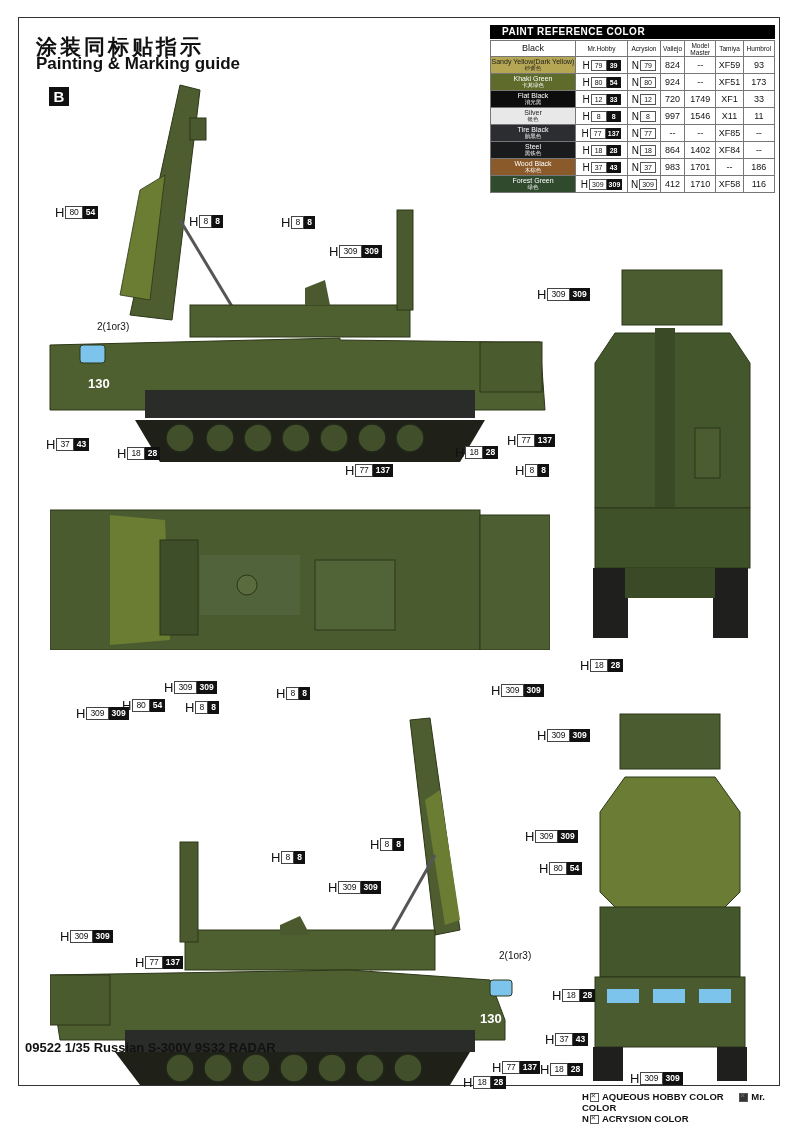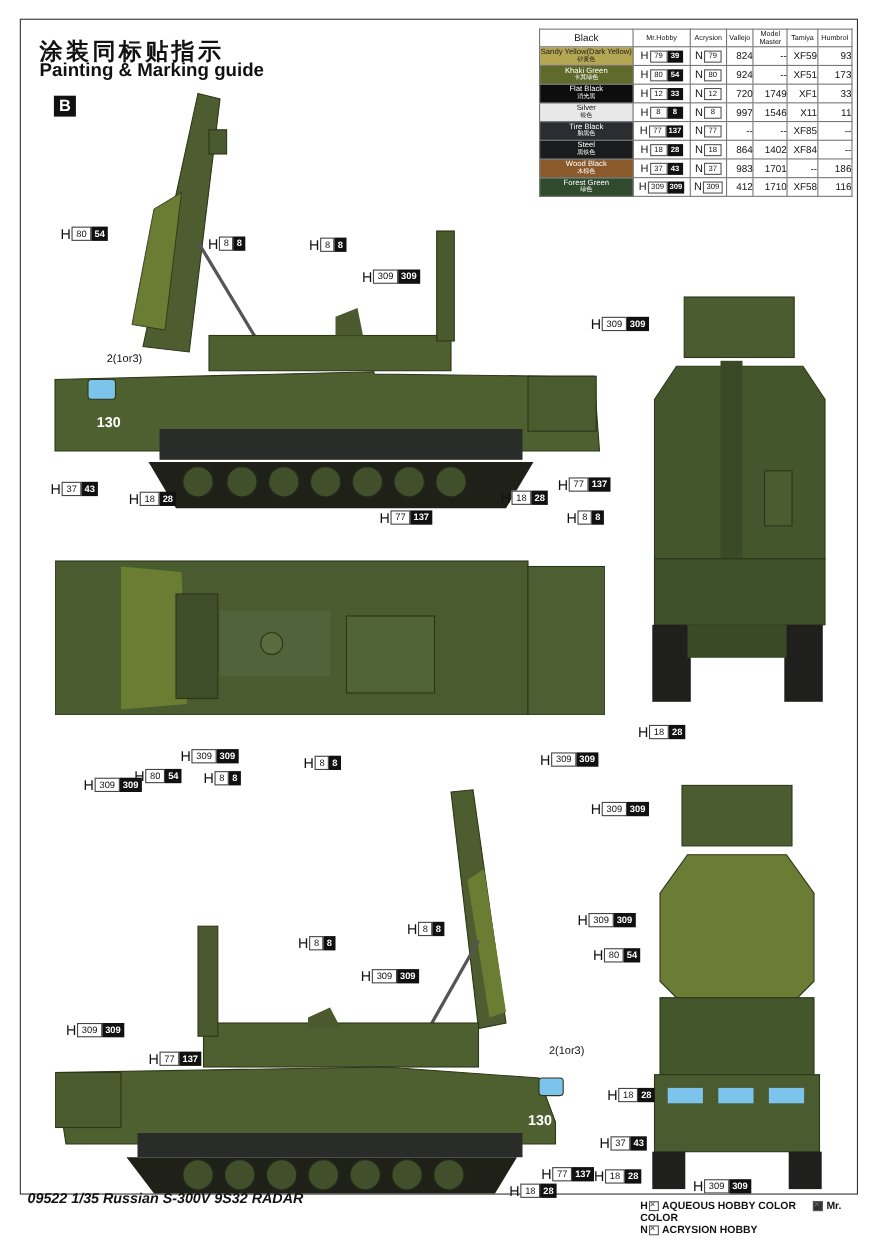--- a/index.html
+++ b/index.html
@@ -1,32 +1,32 @@
 <!DOCTYPE html>
 <html><head>
 <meta charset="utf-8">
 <style>
   html, body { margin:0; padding:0; background:#ffffff; }
   body { width:800px; height:1142px; position:relative; overflow:hidden; font-family:"Liberation Sans", sans-serif; color:#111; }
   .frame { position:absolute; left:18px; top:17px; width:762px; height:1069px; border:1.5px solid #333; box-sizing:border-box; }
   .title-cn { position:absolute; left:36px; top:33px; font-size:21px; letter-spacing:3px; font-weight:bold; font-family:"DejaVu Sans", sans-serif; }
   .title-en { position:absolute; left:36px; top:54px; font-size:17px; font-weight:bold;text-align:right; }
   .section-badge { position:absolute; left:49px; top:87px; width:20px; height:19px; background:#111; color:#fff; font-weight:bold; font-size:15px; text-align:center; line-height:19px; }
-  .footer { position:absolute; left:25px; top:1082px; font-size:13px; font-weight:bold;font-style:italic; }
+  .footer { position:absolute; left:25px; top:1040px; font-size:13px; font-weight:bold; }
 
   
   .paint-table { position:absolute; left:490px; top:25px; width:285px; font-size:8.5px; }
   .pt-head { background:#000; color:#fff; font-weight:bold; font-size:10px; padding:1px 0 1px 12px; letter-spacing:0.5px; height:12px; line-height:12px; }
   table.pt { border-collapse:collapse; width:100%; margin-top:1px; }
   table.pt td, table.pt th { border:1px solid #777; text-align:center; padding:0; height:16px; font-weight:normal; }
   table.pt th { font-size:6.5px; height:15px; line-height:7px; }
   table.pt th.c0 { font-size:9px; }
   table.pt td.sw { width:84px; font-size:7px; line-height:7px; color:#fff; }
   table.pt td.sw .cn { display:block; font-size:5.5px; font-family:"DejaVu Sans", sans-serif; }
-  table.pt td.val { font-size:9px;text-align:right; }
+  table.pt td.val { font-size:9px; }
   .code { display:inline-flex; align-items:center; font-size:9px; }
   .code .pfx { font-size:10px; margin-right:1px; }
   .code .w { border:1px solid #555; background:#fff; padding:0 2px; font-size:7px; line-height:9px; min-width:10px; }
   .code .b { background:#111; color:#fff; padding:0 2px; font-size:7px; line-height:11px; font-weight:bold; min-width:10px; }
 
   
   .callout { position:absolute; display:flex; align-items:center; font-size:12px; }
   .callout .pfx { font-size:13px; margin-right:1px; }
   .callout .w { border:1px solid #444; background:#fff; font-size:8.5px; padding:0 3px; line-height:11px; }
   .callout .b { background:#111; color:#fff; font-size:8.5px; font-weight:bold; padding:0 3px; line-height:13px; }
@@ -42,20 +42,21 @@
 </head>
 <body>
 
 <div class="frame"></div>
 
 <div class="title-cn">涂装同标贴指示</div>
 <div class="title-en">Painting &amp; Marking guide</div>
 <div class="section-badge">B</div>
 
 <div class="paint-table">
+  <div class="pt-head">PAINT  REFERENCE COLOR</div>
   <table class="pt">
     <thead>
       <tr>
         <th class="c0">Black</th>
         <th>Mr.Hobby</th>
         <th>Acrysion</th>
         <th>Vallejo</th>
         <th style="width:30px">Model Master</th>
         <th>Tamiya</th>
         <th>Humbrol</th>
@@ -448,17 +449,17 @@
     <span class="w">309</span>
     <span class="b">309</span>
   </div>
 
 <div class="legend">
   <div>
     <span>H</span><span class="sq"></span><span>AQUEOUS HOBBY COLOR</span>
     <span style="margin-left:12px"></span><span class="sq dark"></span><span>Mr. COLOR</span>
   </div>
   <div>
-    <span>N</span><span class="sq"></span><span>ACRYSION HOBBY</span>
+    <span>N</span><span class="sq"></span><span>ACRYSION COLOR</span>
   </div>
 </div>
 
 <div class="footer">09522 1/35 Russian S-300V 9S32 RADAR</div>
 
 </body></html>

